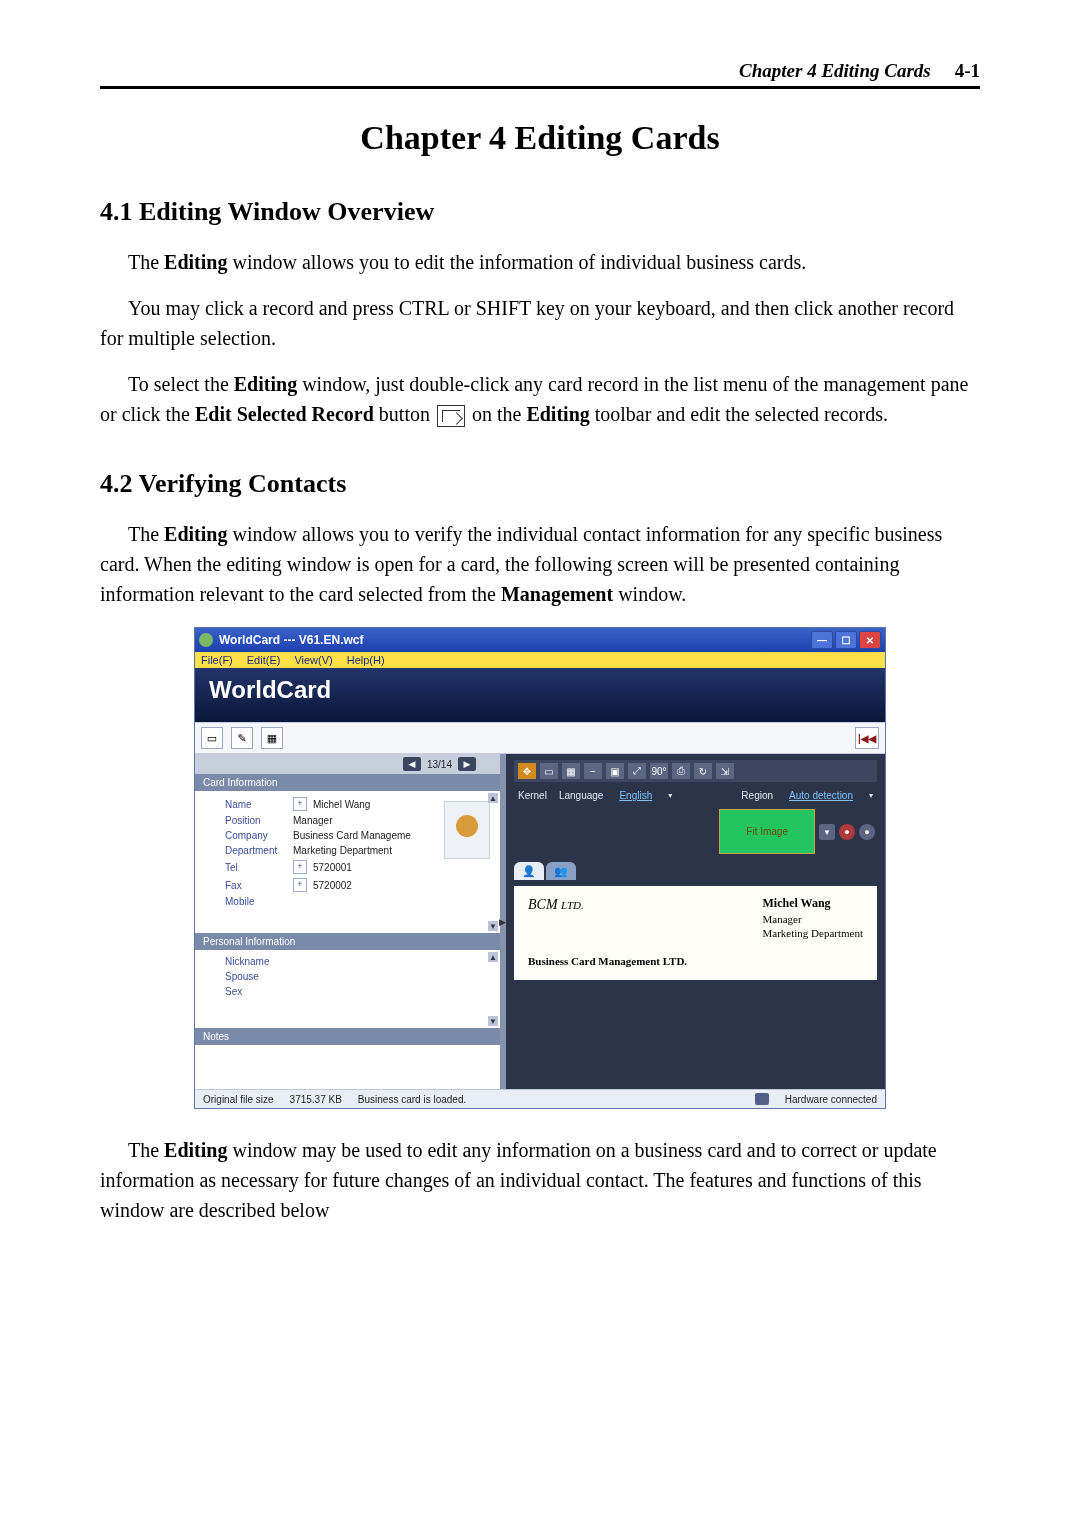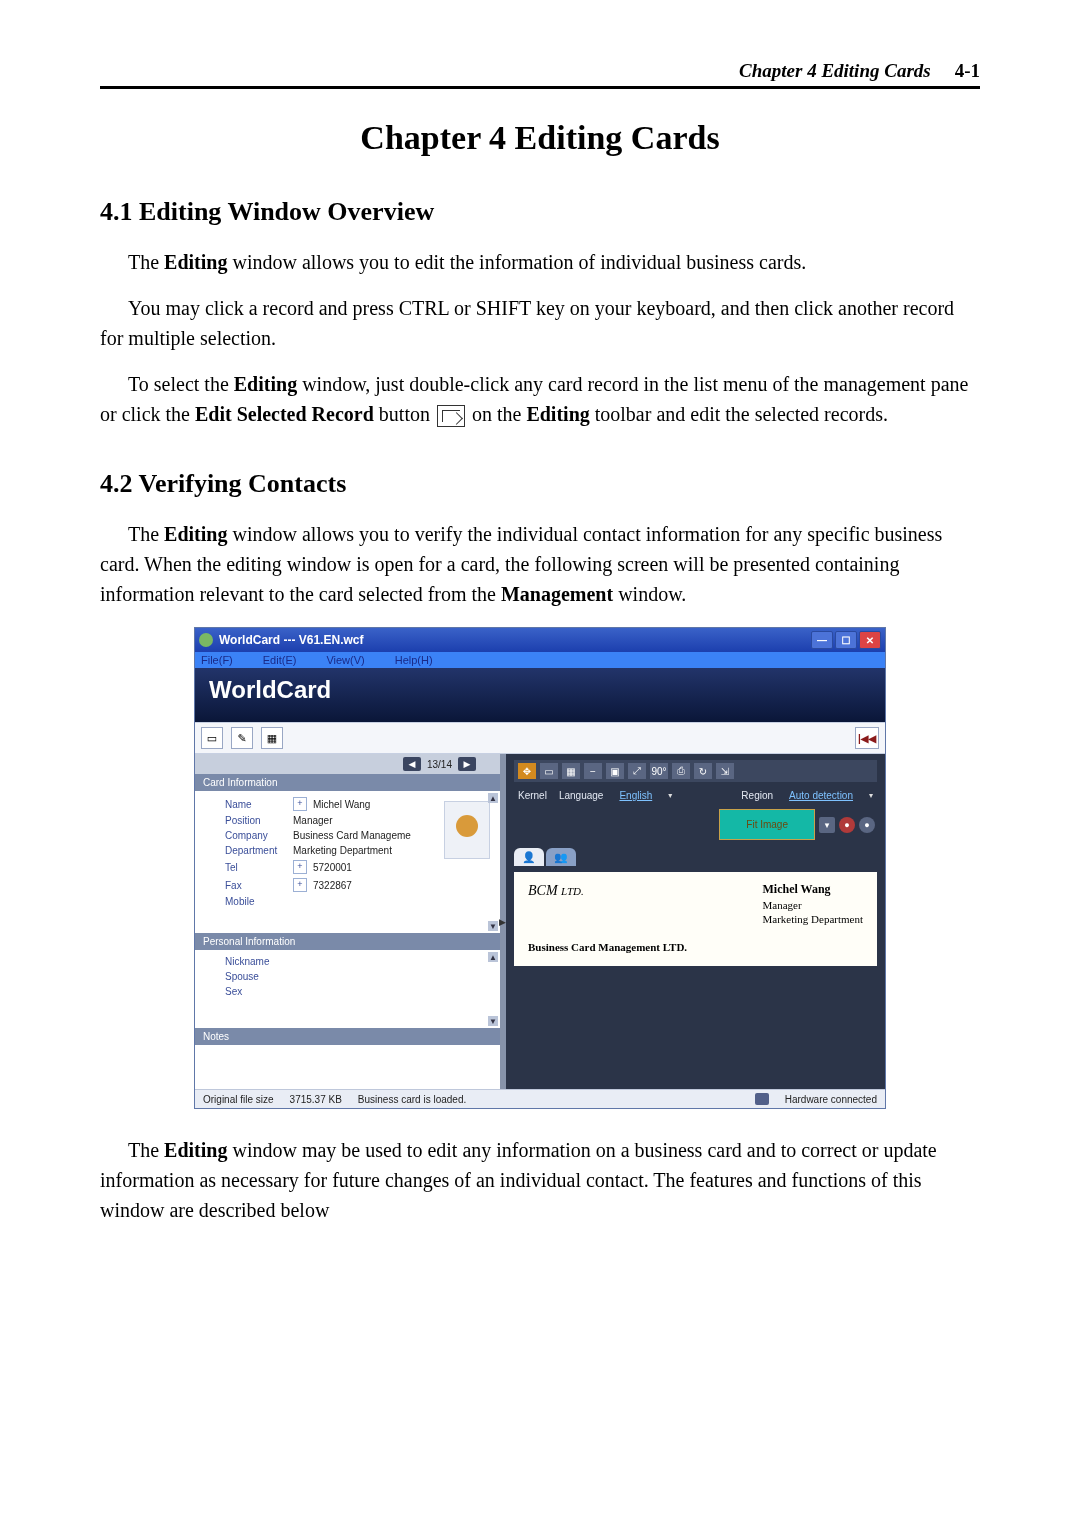--- a/index.html
+++ b/index.html
@@ -104,24 +104,24 @@
     border: 1px solid #2a4aa0;
     margin-left: 2px;
     color: #fff;
     font-size: 10px;
     display: flex;
     align-items: center;
     justify-content: center;
     border-radius: 2px;
   }
   .menubar {
-    background: #3b82f6;
+    background: #fde047;
     padding: 2px 6px;
     display: flex;
-    gap: 30px;
+    gap: 14px;
     color: #1a2a88;
   }
   .brandbar {
     background: linear-gradient(#22346a, #0a1638);
     color: #fff;
     font-size: 24px;
     font-weight: bold;
     padding: 8px 14px 18px 14px;
   }
   .toolbar-row {
@@ -308,25 +308,25 @@
   .r-info .arrow { color: #ddd; font-size: 8px; }
   .r-info .r-spacer { flex: 1; }
   .fit-row {
     display: flex;
     justify-content: flex-end;
     align-items: center;
     gap: 4px;
     padding-right: 2px;
   }
   .fit-btn {
-    background: #14b8a6;
+    background: #22c55e;
     color: #6a4a10;
     border: 1px solid #c8a24a;
     font-size: 10px;
-    padding: 9px 26px;
+    padding: 16px 26px;
   }
   .fit-arrow, .fit-round {
     width: 16px; height: 16px;
     background: #5a6682;
     border-radius: 2px;
     display: flex;
     align-items: center;
     justify-content: center;
     font-size: 9px;
     color: #fff;
@@ -485,21 +485,21 @@
               <span class="val">Marketing Department</span>
             </div>
           <div class="frow">
               <span class="lbl">Tel</span>
               <span class="plus">+</span>
               <span class="val">5720001</span>
             </div>
           <div class="frow">
               <span class="lbl">Fax</span>
               <span class="plus">+</span>
-              <span class="val">7322867</span>
+              <span class="val">5720002</span>
             </div>
           <div class="frow">
               <span class="lbl">Mobile</span>
             </div>
         </div>
 
         <div class="panel-head">Personal Information</div>
         <div class="panel-body" style="height:68px;">
           <span class="scroll-updown su-top">▲</span>
           <span class="scroll-updown su-bot">▼</span>

